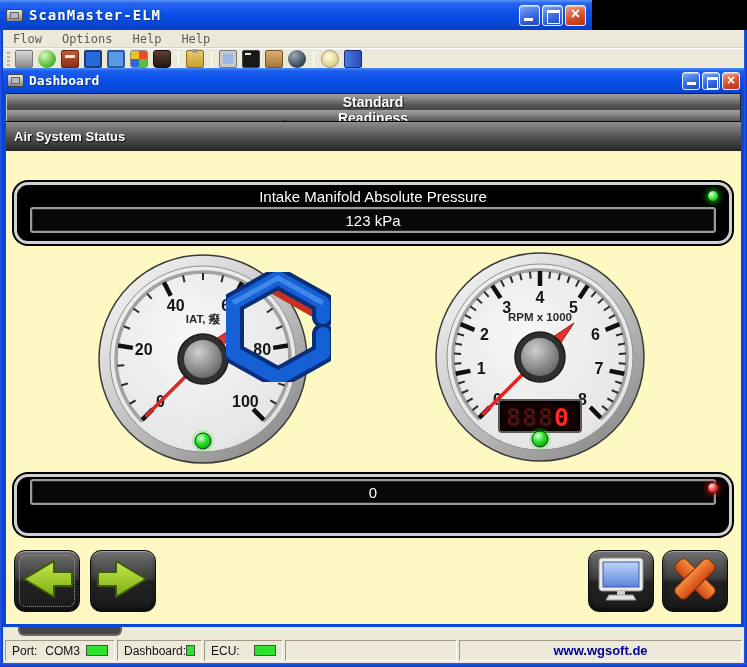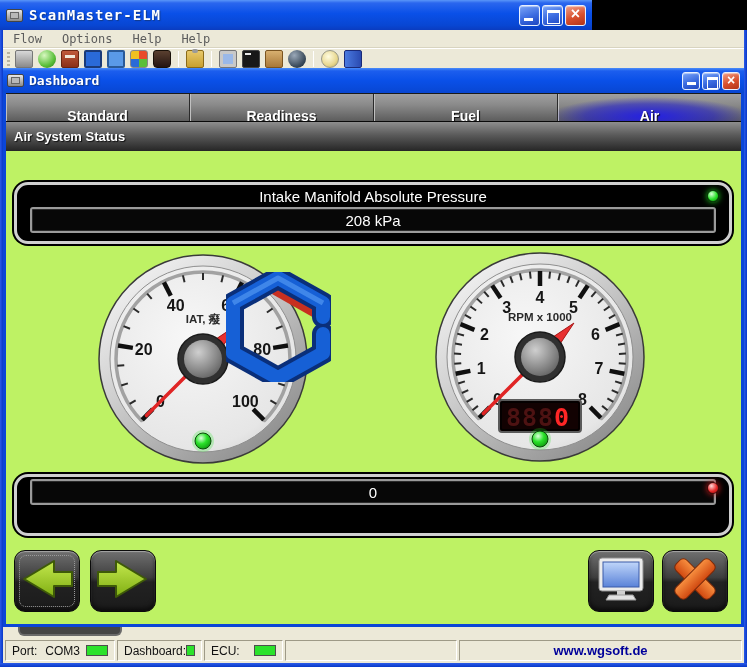--- a/index.html
+++ b/index.html
@@ -70,38 +70,38 @@
 
   
   .dash { position:absolute; left:3px; top:68px; width:741px; height:559px;
     border:3px solid #0a46d8; border-top:none; background:#040404; }
   .dash-titlebar { position:absolute; left:-3px; top:0; width:741px; height:25px;
     background:linear-gradient(180deg,#4a8cf8 0%,#1c5eee 12%,#0a50e8 50%,#0846d2 100%);
     display:flex; align-items:center; padding:0 4px; }
   .dash-titlebar .title { color:#fff; font:bold 13px "DejaVu Sans Mono", monospace; margin-left:5px; text-shadow:1px 1px 1px #123a8a; }
 
   .tabbar { position:absolute; left:0; top:25px; width:735px; height:44px; display:flex;
-    border-top:1px solid #1a1a1a; }
+    border-top:1px solid #1a1a1a;flex-direction:column; }
   .tab { flex:1; position:relative; display:flex; align-items:center; justify-content:center;
     background:linear-gradient(180deg,#a0a0a0 0%,#8a8a8a 25%,#5a5a5a 65%,#454545 100%);
     border-right:1px solid #2a2a2a; box-shadow:inset 1px 0 0 #c0c0c0; }
   .tab:last-child { border-right:none; }
   .tab span { position:relative; color:#fff; font:bold 14px "Liberation Sans",sans-serif; text-shadow:1px 1px 1px #111; }
   .tab.active::before { content:""; position:absolute; inset:0;
     background:radial-gradient(ellipse 70% 58% at 50% 52%, rgba(32,28,235,.95) 0%, rgba(28,24,210,.55) 50%, rgba(20,20,160,0) 78%); }
 
   .tab-indicator { position:absolute; left:271px; top:52px; width:0; height:0;
     border-left:8px solid transparent; border-right:8px solid transparent; border-bottom:8px solid #0c0c0c; }
 
   .section-bar { position:absolute; left:0; top:53px; width:735px; height:30px;
     background:linear-gradient(180deg,#8e8e8e 0%,#5a5a5a 45%,#262626 100%);
     display:flex; align-items:center; padding-left:8px; border-top:1px solid #0a0a0a; }
   .section-bar span { color:#fff; font:bold 13px "Liberation Sans",sans-serif; text-shadow:1px 1px 1px #111; }
 
-  .dash-body { position:absolute; left:0; top:83px; width:735px; height:473px; background:#bef264; }
+  .dash-body { position:absolute; left:0; top:83px; width:735px; height:473px; background:#fef9c3; }
 
   
   .vpanel { position:absolute; left:8px; width:718px; height:62px; background:#000;
     border:3px solid #d0d0d0; border-radius:14px;
     box-shadow:0 0 0 2px #000, inset 0 0 0 2px #000; }
   .vpanel .ptitle { text-align:center; color:#fff; font:15px "Liberation Sans",sans-serif; margin-top:3px; }
   .vpanel .vbox { margin:2px 13px 0; height:26px; background:#070707; border:2px solid #9a9a9a; border-radius:3px;
     box-shadow:inset 0 0 0 1px #2a2a2a; display:flex; align-items:center; justify-content:center; }
   .vpanel .vbox span { color:#fff; font:15px "Liberation Sans",sans-serif; }
   .led { position:absolute; right:10px; top:5px; width:12px; height:12px; border-radius:50%; }
@@ -215,21 +215,21 @@
   <div class="section-bar">
     <span>Air System Status</span>
   </div>
 
   <div class="dash-body">
 
     <div class="vpanel panel-imap">
       <div class="ptitle">Intake Manifold Absolute Pressure</div>
       <div class="led green"></div>
       <div class="vbox">
-        <span>208 kPa</span>
+        <span>123 kPa</span>
       </div>
     </div>
 
     <div class="gauge gauge-left"><svg width="214" height="214" viewBox="0 0 214 214">
           <defs>
     <linearGradient id="bez0" x1="0" y1="0" x2="0.8" y2="1">
       <stop offset="0" stop-color="#fdfdfd"></stop>
               <stop offset="0.45" stop-color="#cfcfcf"></stop>
               <stop offset="1" stop-color="#8a8a8a"></stop>
     </linearGradient>

